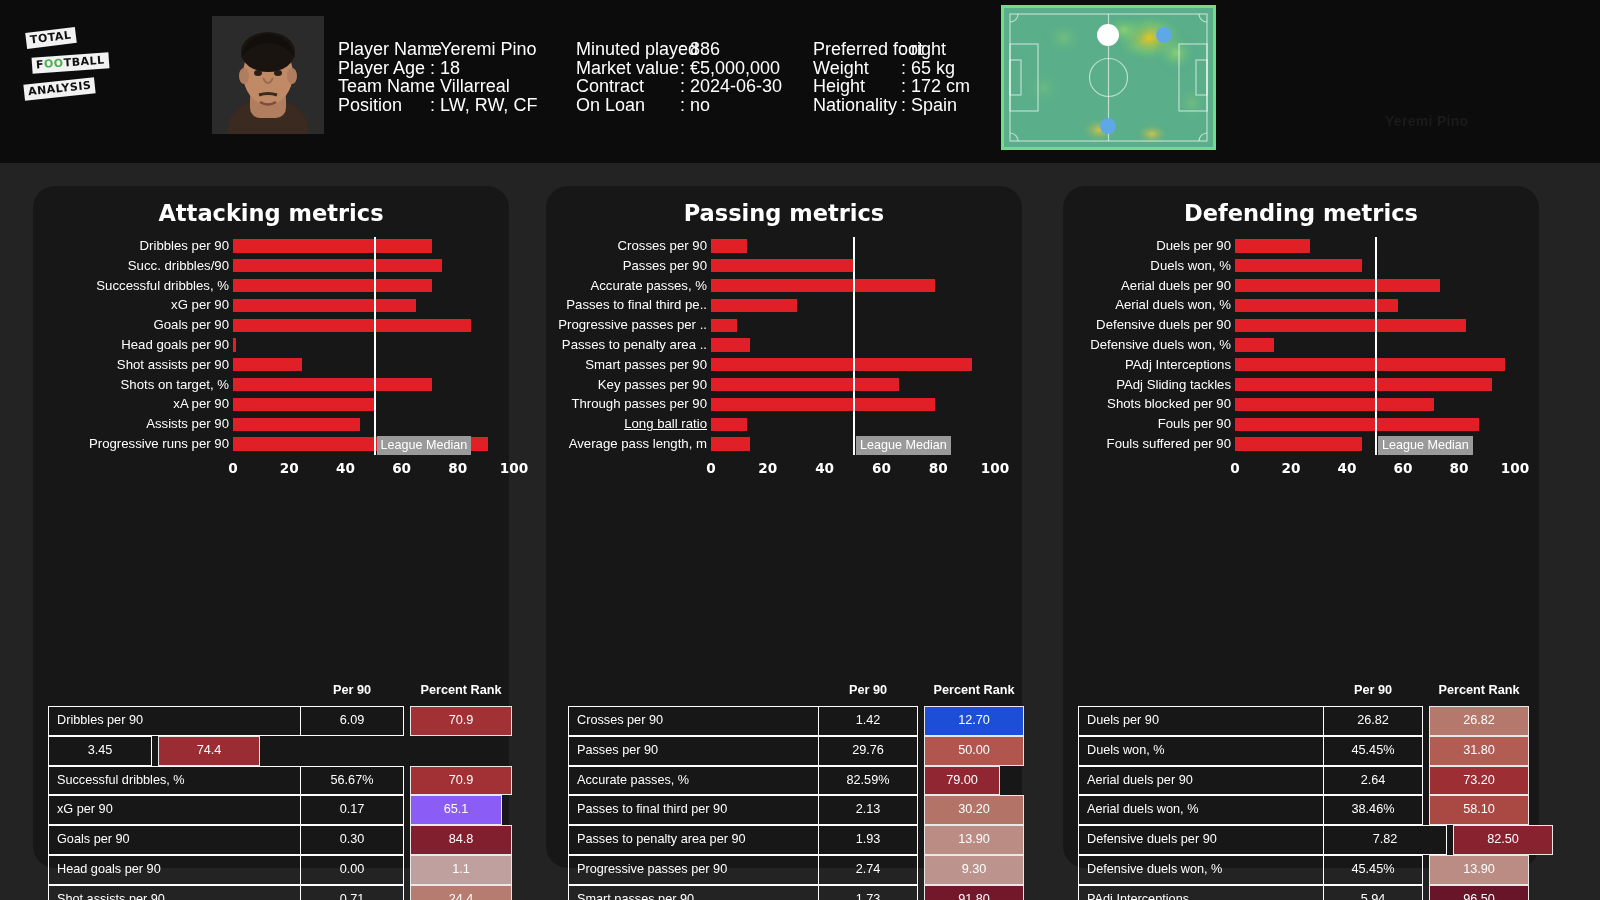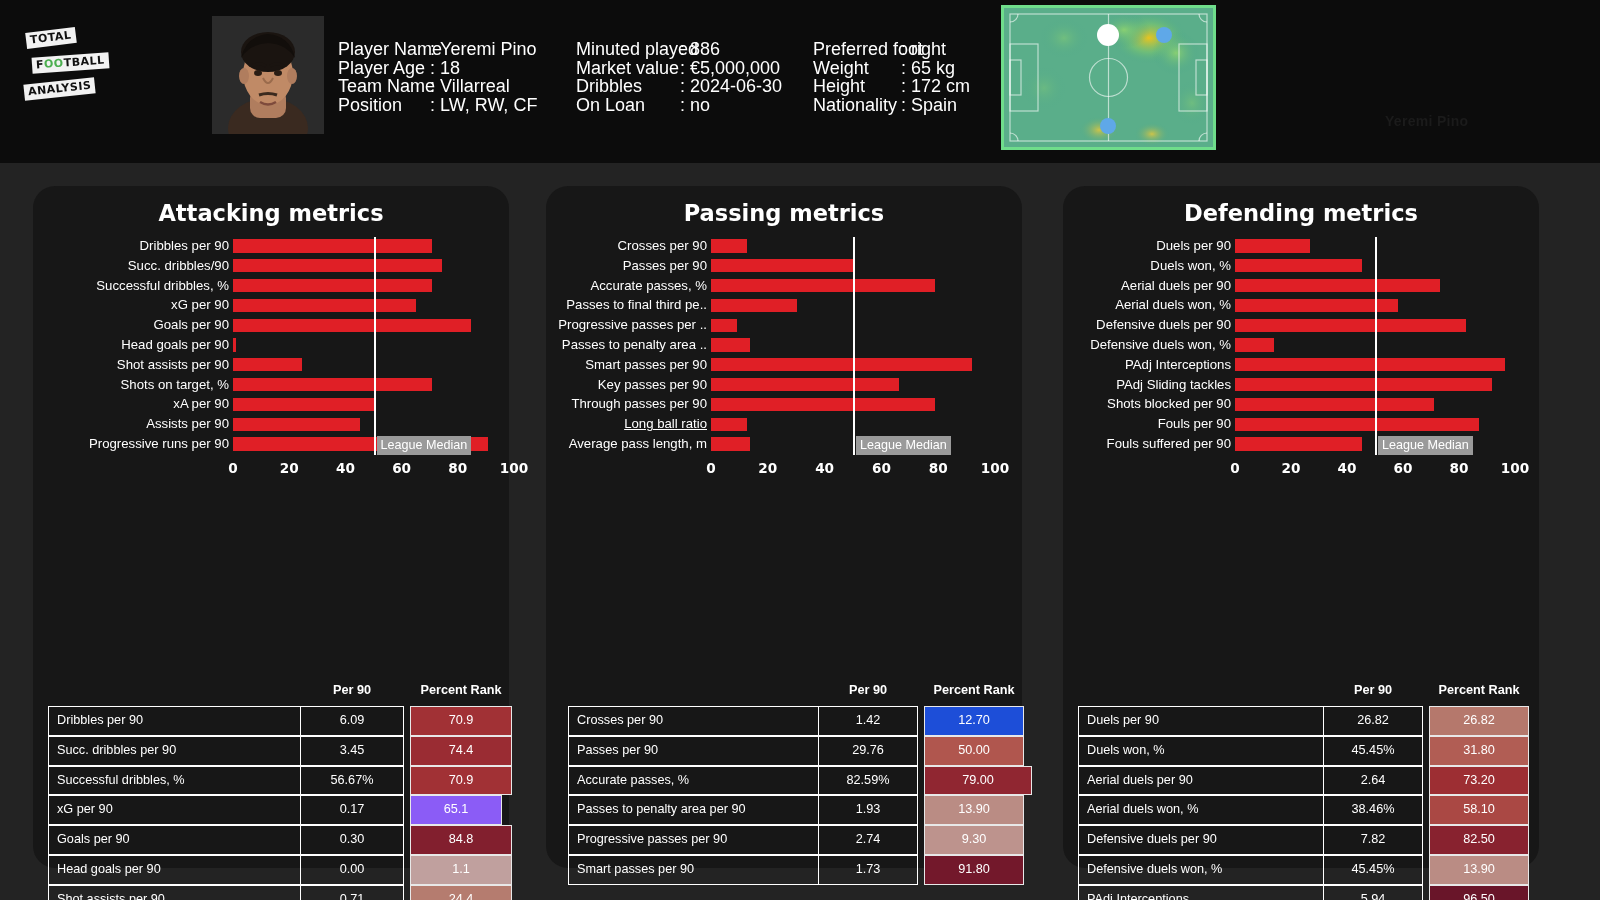--- a/index.html
+++ b/index.html
@@ -184,21 +184,21 @@
     <div class="info-block" id="info-a">
       <div class="row"><span class="k">Player Name</span><span class="v">:</span>&nbsp;<span class="v">Yeremi Pino</span></div>
       <div class="row"><span class="k">Player Age</span><span class="v">:</span>&nbsp;<span class="v">18</span></div>
       <div class="row"><span class="k">Team Name</span><span class="v">:</span>&nbsp;<span class="v">Villarreal</span></div>
       <div class="row"><span class="k">Position</span><span class="v">:</span>&nbsp;<span class="v">LW, RW, CF</span></div>
     </div>
 
     <div class="info-block" id="info-b">
       <div class="row"><span class="k">Minuted played</span><span class="v">:</span>&nbsp;<span class="v">886</span></div>
       <div class="row"><span class="k">Market value</span><span class="v">:</span>&nbsp;<span class="v">€5,000,000</span></div>
-      <div class="row"><span class="k">Dribbles</span><span class="v">:</span>&nbsp;<span class="v">2024-06-30</span></div>
+      <div class="row"><span class="k">Contract</span><span class="v">:</span>&nbsp;<span class="v">2024-06-30</span></div>
       <div class="row"><span class="k">On Loan</span><span class="v">:</span>&nbsp;<span class="v">no</span></div>
     </div>
 
     <div class="info-block" id="info-c">
       <div class="row"><span class="k">Preferred foot</span><span class="v">:</span>&nbsp;<span class="v">right</span></div>
       <div class="row"><span class="k">Weight</span><span class="v">:</span>&nbsp;<span class="v">65 kg</span></div>
       <div class="row"><span class="k">Height</span><span class="v">:</span>&nbsp;<span class="v">172 cm</span></div>
       <div class="row"><span class="k">Nationality</span><span class="v">:</span>&nbsp;<span class="v">Spain</span></div>
     </div>
 
@@ -313,21 +313,20 @@
         <span style="position: absolute; left: 252px; width: 104px; text-align: center;">Per 90</span>
         <span style="position: absolute; left: 362px; width: 102px; text-align: center;">Percent Rank</span>
       </div>
     <div class="tbl" style="left: 15px;">
         <div class="tr">
           <div class="td td-name" style="width: 252px;">Dribbles per 90</div>
           <div class="td td-val" style="width: 104px;">6.09</div>
           <div class="td td-rank" style="width: 102px; background: rgb(161, 49, 53);">70.9</div>
         </div>
         <div class="tr">
-          <div class="td td-name" style="width: 252px;">Succ. dribbles per 90</div>
           <div class="td td-val" style="width: 104px;">3.45</div>
           <div class="td td-rank" style="width: 102px; background: rgb(154, 44, 51);">74.4</div>
         </div>
         <div class="tr">
           <div class="td td-name" style="width: 252px;">Successful dribbles, %</div>
           <div class="td td-val" style="width: 104px;">56.67%</div>
           <div class="td td-rank" style="width: 102px; background: rgb(161, 49, 53);">70.9</div>
         </div>
         <div class="tr">
           <div class="td td-name" style="width: 252px;">xG per 90</div>
@@ -421,21 +420,26 @@
           <div class="td td-rank" style="width: 100px; background: #1d4ed8;">12.70</div>
         </div>
         <div class="tr">
           <div class="td td-name" style="width: 250px;">Passes per 90</div>
           <div class="td td-val" style="width: 100px;">29.76</div>
           <div class="td td-rank" style="width: 100px; background: rgb(176, 86, 78);">50.00</div>
         </div>
         <div class="tr">
           <div class="td td-name" style="width: 250px;">Accurate passes, %</div>
           <div class="td td-val" style="width: 100px;">82.59%</div>
-          <div class="td td-rank" style="width: 108px; background: rgb(144, 38, 49);">79.00</div>
+          <div class="td td-rank" style="width: 76px; background: rgb(144, 38, 49);">79.00</div>
+        </div>
+        <div class="tr">
+          <div class="td td-name" style="width: 250px;">Passes to final third per 90</div>
+          <div class="td td-val" style="width: 100px;">2.13</div>
+          <div class="td td-rank" style="width: 100px; background: rgb(180, 115, 103);">30.20</div>
         </div>
         <div class="tr">
           <div class="td td-name" style="width: 250px;">Passes to penalty area per 90</div>
           <div class="td td-val" style="width: 100px;">1.93</div>
           <div class="td td-rank" style="width: 100px; background: rgb(186, 140, 132);">13.90</div>
         </div>
         <div class="tr">
           <div class="td td-name" style="width: 250px;">Progressive passes per 90</div>
           <div class="td td-val" style="width: 100px;">2.74</div>
           <div class="td td-rank" style="width: 100px; background: rgb(189, 147, 141);">9.30</div>
@@ -526,21 +530,21 @@
           <div class="td td-val" style="width: 100px;">2.64</div>
           <div class="td td-rank" style="width: 100px; background: rgb(157, 46, 51);">73.20</div>
         </div>
         <div class="tr">
           <div class="td td-name" style="width: 245px;">Aerial duels won, %</div>
           <div class="td td-val" style="width: 100px;">38.46%</div>
           <div class="td td-rank" style="width: 100px; background: rgb(170, 72, 68);">58.10</div>
         </div>
         <div class="tr">
           <div class="td td-name" style="width: 245px;">Defensive duels per 90</div>
-          <div class="td td-val" style="width: 100px;">7.82</div>
+          <div class="td td-val" style="width: 124px;">7.82</div>
           <div class="td td-rank" style="width: 100px; background: rgb(136, 34, 47);">82.50</div>
         </div>
         <div class="tr">
           <div class="td td-name" style="width: 245px;">Defensive duels won, %</div>
           <div class="td td-val" style="width: 100px;">45.45%</div>
           <div class="td td-rank" style="width: 100px; background: rgb(186, 140, 132);">13.90</div>
         </div>
         <div class="tr">
           <div class="td td-name" style="width: 245px;">PAdj Interceptions</div>
           <div class="td td-val" style="width: 100px;">5.94</div>

